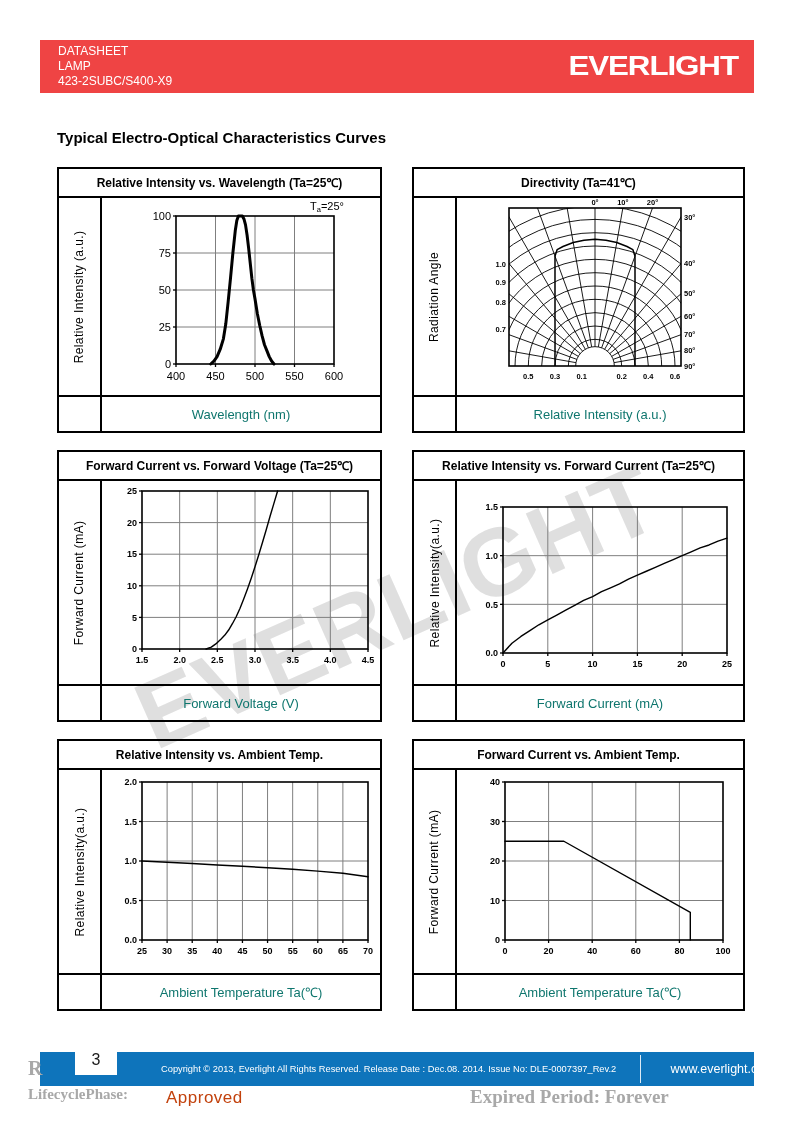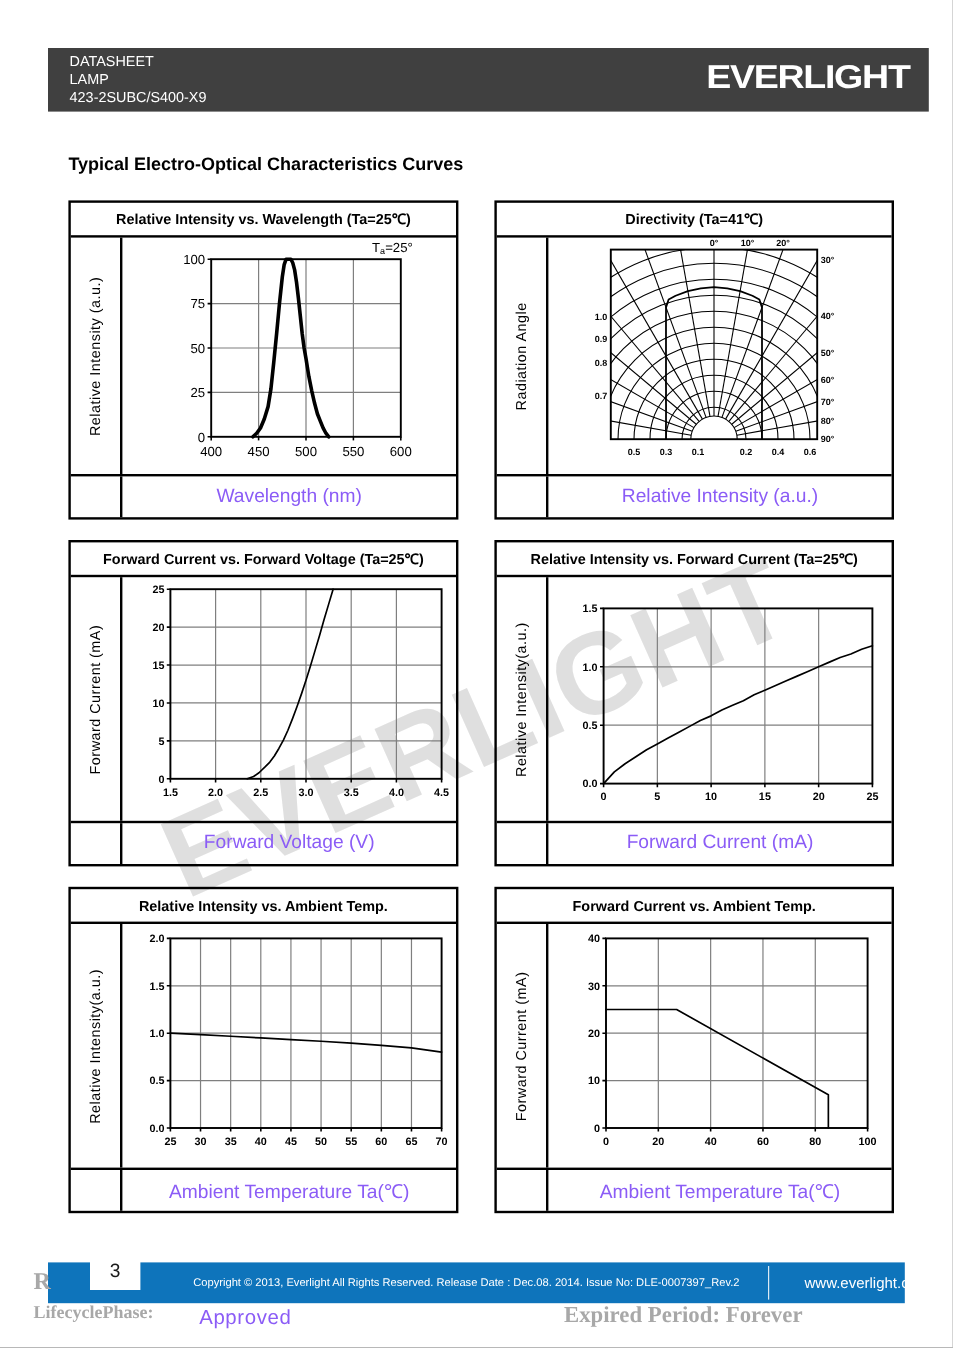--- a/index.html
+++ b/index.html
@@ -24,47 +24,47 @@
   .h1x{height:266px;} .h2x{height:272px;}
   .panel-title{height:27px;border-bottom:2px solid #000;display:flex;align-items:center;justify-content:center;
                font-size:12px;font-weight:bold;color:#000;}
   .panel-body{flex:1;display:flex;min-height:0;}
   .ycell{width:41px;border-right:2px solid #000;display:flex;align-items:center;justify-content:center;}
   .ylab{transform:rotate(-90deg);white-space:nowrap;font-size:12px;color:#000;letter-spacing:.4px;}
   .plotcell{flex:1;position:relative;}
   .plotcell svg{position:absolute;left:0;top:0;}
   .panel-foot{height:34px;border-top:2px solid #000;display:flex;}
   .footspacer{width:41px;border-right:2px solid #000;}
-  .xlab{flex:1;display:flex;align-items:center;justify-content:center;font-size:16px;color:#8b5cf6;}
+  .xlab{flex:1;display:flex;align-items:center;justify-content:center;font-size:13px;color:#0f766e;}
   
   .footer-bar{position:absolute;left:40px;top:1052px;width:714px;height:34px;z-index:2;}
   .copyright{position:absolute;left:88px;top:0;height:34px;display:flex;align-items:center;
              color:#fff;font-size:9.3px;margin-left:33px;}
   .footer-divider{position:absolute;left:600px;top:3px;width:1px;height:28px;background:rgba(255,255,255,.85);}
   .website{position:absolute;left:626px;top:0;width:113px;height:34px;display:flex;align-items:center;
            justify-content:center;color:#fff;font-size:12.5px;}
   .pagenum-box{position:absolute;left:75px;top:1044px;width:42px;height:31px;background:#fff;z-index:3;
                display:flex;align-items:center;justify-content:center;font-size:16px;color:#1a1a1a;}
   .stamp{position:absolute;color:#a8a8a8;font-family:"Liberation Serif",serif;font-weight:bold;z-index:3;}
   .stamp-r{left:28px;top:1057px;font-size:20px;}
   .stamp-lifecycle{left:28px;top:1086px;font-size:15px;}
   .stamp-expired{left:470px;top:1086px;font-size:19px;}
-  .approved{position:absolute;left:166px;top:1088px;font-size:17px;color:#8b5cf6;z-index:3;
+  .approved{position:absolute;left:166px;top:1088px;font-size:17px;color:#c2410c;z-index:3;
             font-family:"Liberation Sans",sans-serif;letter-spacing:.5px;}
   .sig-fragment{position:absolute;left:178px;top:1081px;width:46px;height:4px;z-index:1;
                 background:repeating-linear-gradient(90deg,#6a6a6a 0 7px,transparent 7px 11px);opacity:.8;}
 </style>
 </head>
 <body>
 
 <div class="page">
 
   <div class="watermark">EVERLIGHT</div>
 
-  <div class="header-bar" style="background: #404040; padding-left: 20px;">
+  <div class="header-bar" style="background: #ef4444;">
     <div class="header-lines">
       <div>DATASHEET</div>
       <div>LAMP</div>
       <div>423-2SUBC/S400-X9</div>
     </div>
     <div class="logo">EVERLIGHT</div>
   </div>
 
   <div class="page-heading">Typical Electro-Optical Characteristics Curves</div>
 

